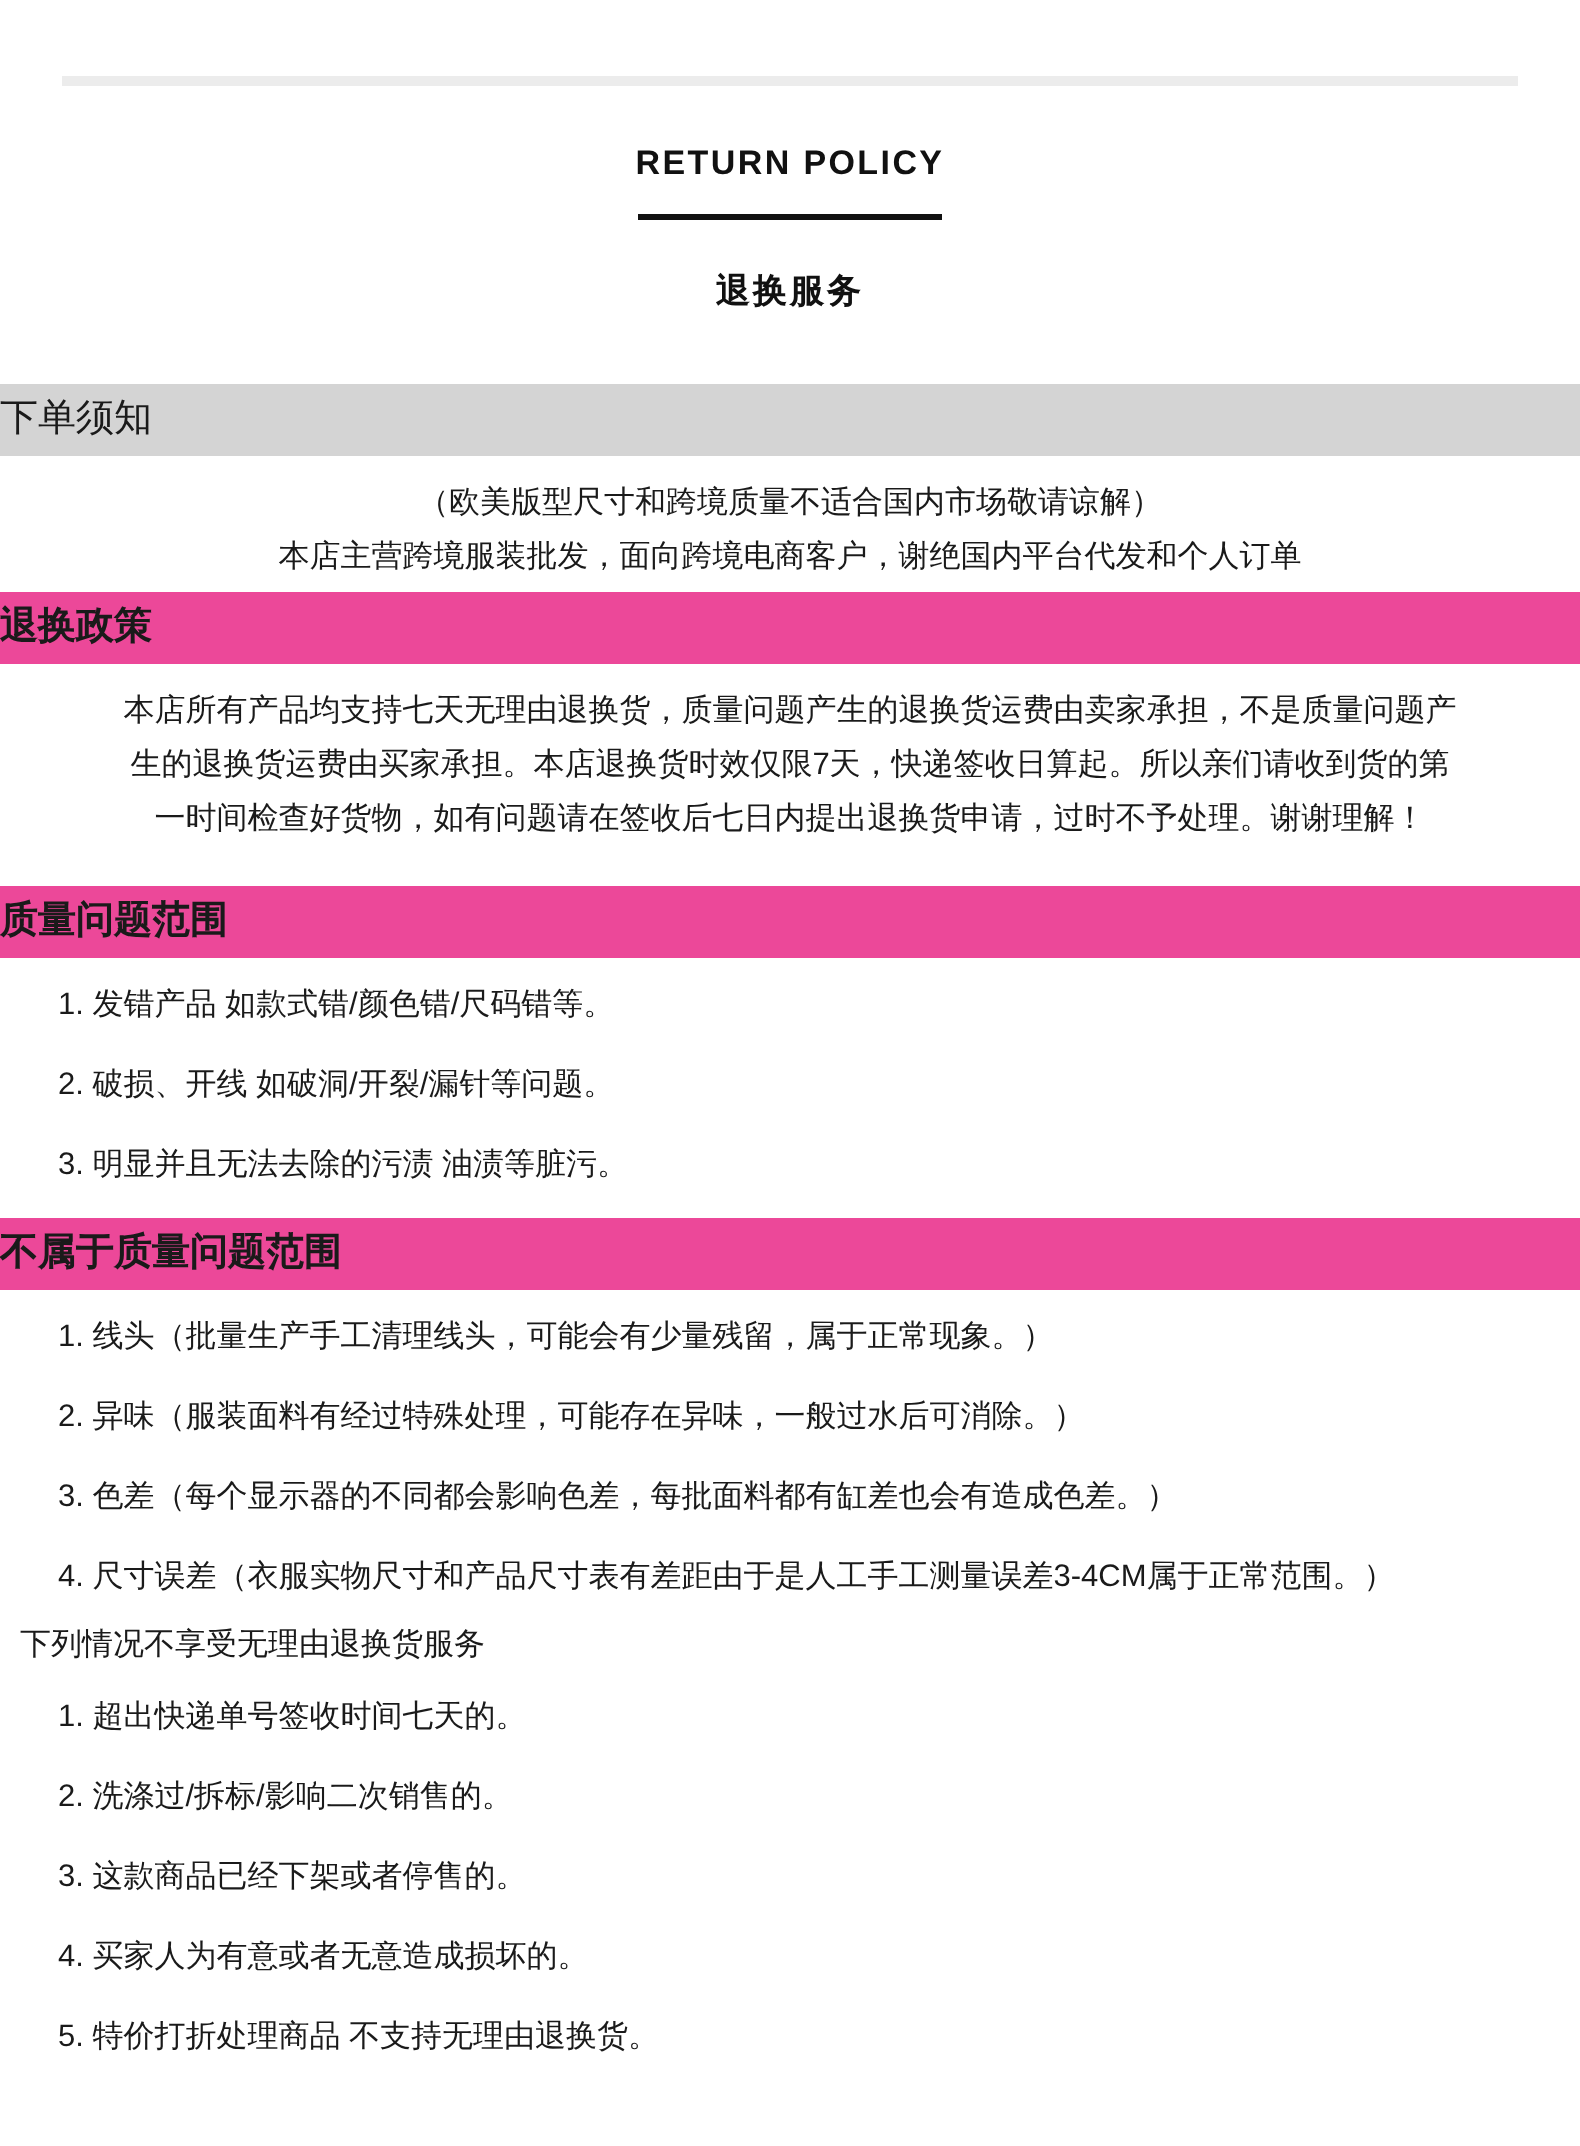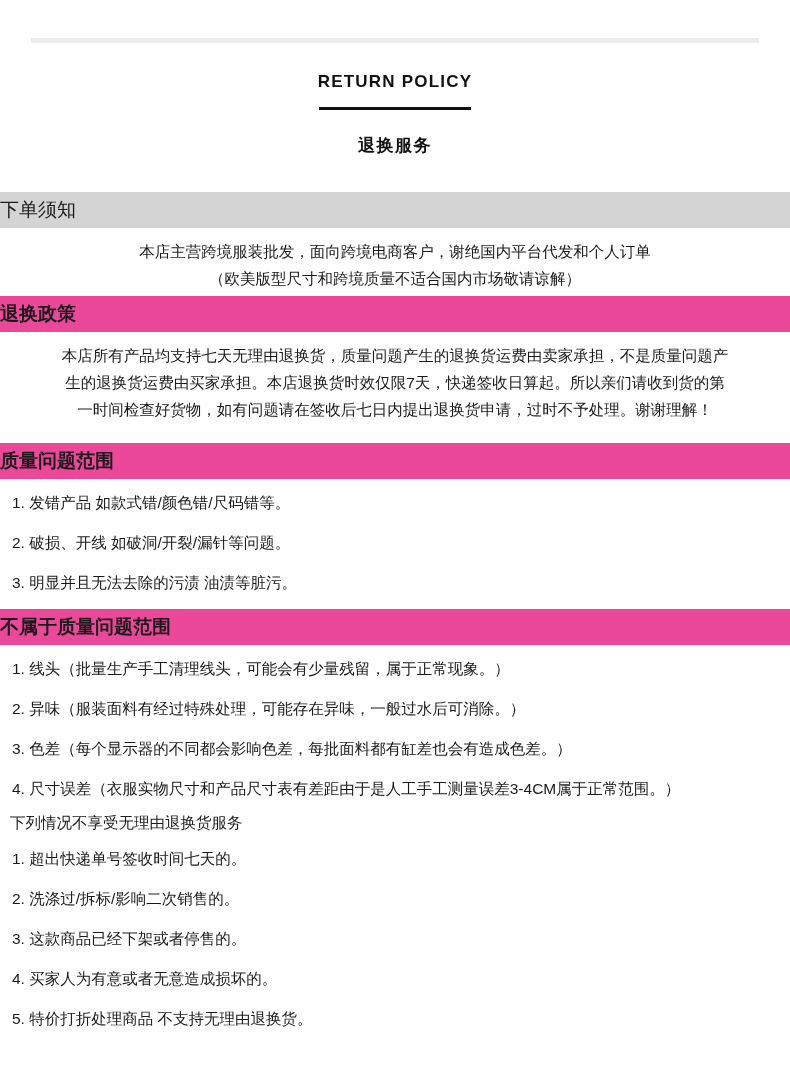--- a/index.html
+++ b/index.html
@@ -81,20 +81,21 @@
     padding: 10px 10px 4px 10px;
     color: #1a1a1a;
   }
   .para.justify {
     text-align: center;
     padding: 10px 8px 6px 8px;
   }
 
   .list {
     padding: 12px 8px 0 8px;
+    margin-left: 17px;
   }
   .list .li {
     font-size: 15.5px;
     line-height: 24px;
     color: #1a1a1a;
     padding: 0 0 0 4px;
     margin-bottom: 16px;
     text-align: left;
   }
   .list .li:last-child {
@@ -121,22 +122,22 @@
   <div class="top-rule"></div>
 
   <div class="title-block">
     <div class="title-en">RETURN POLICY</div>
     <div class="title-underline"></div>
     <div class="title-cn">退换服务</div>
   </div>
 
   <div class="bar dark bar-gap-1">下单须知</div>
   <div class="para">
+    <div>（欧美版型尺寸和跨境质量不适合国内市场敬请谅解）</div>
     <div>本店主营跨境服装批发，面向跨境电商客户，谢绝国内平台代发和个人订单</div>
-    <div>（欧美版型尺寸和跨境质量不适合国内市场敬请谅解）</div>
   </div>
 
   <div class="bar light">退换政策</div>
   <div class="para justify">
     <div>本店所有产品均支持七天无理由退换货，质量问题产生的退换货运费由卖家承担，不是质量问题产</div>
     <div>生的退换货运费由买家承担。本店退换货时效仅限7天，快递签收日算起。所以亲们请收到货的第</div>
     <div>一时间检查好货物，如有问题请在签收后七日内提出退换货申请，过时不予处理。谢谢理解！</div>
   </div>
 
   <div class="bar light bar-gap">质量问题范围</div>

